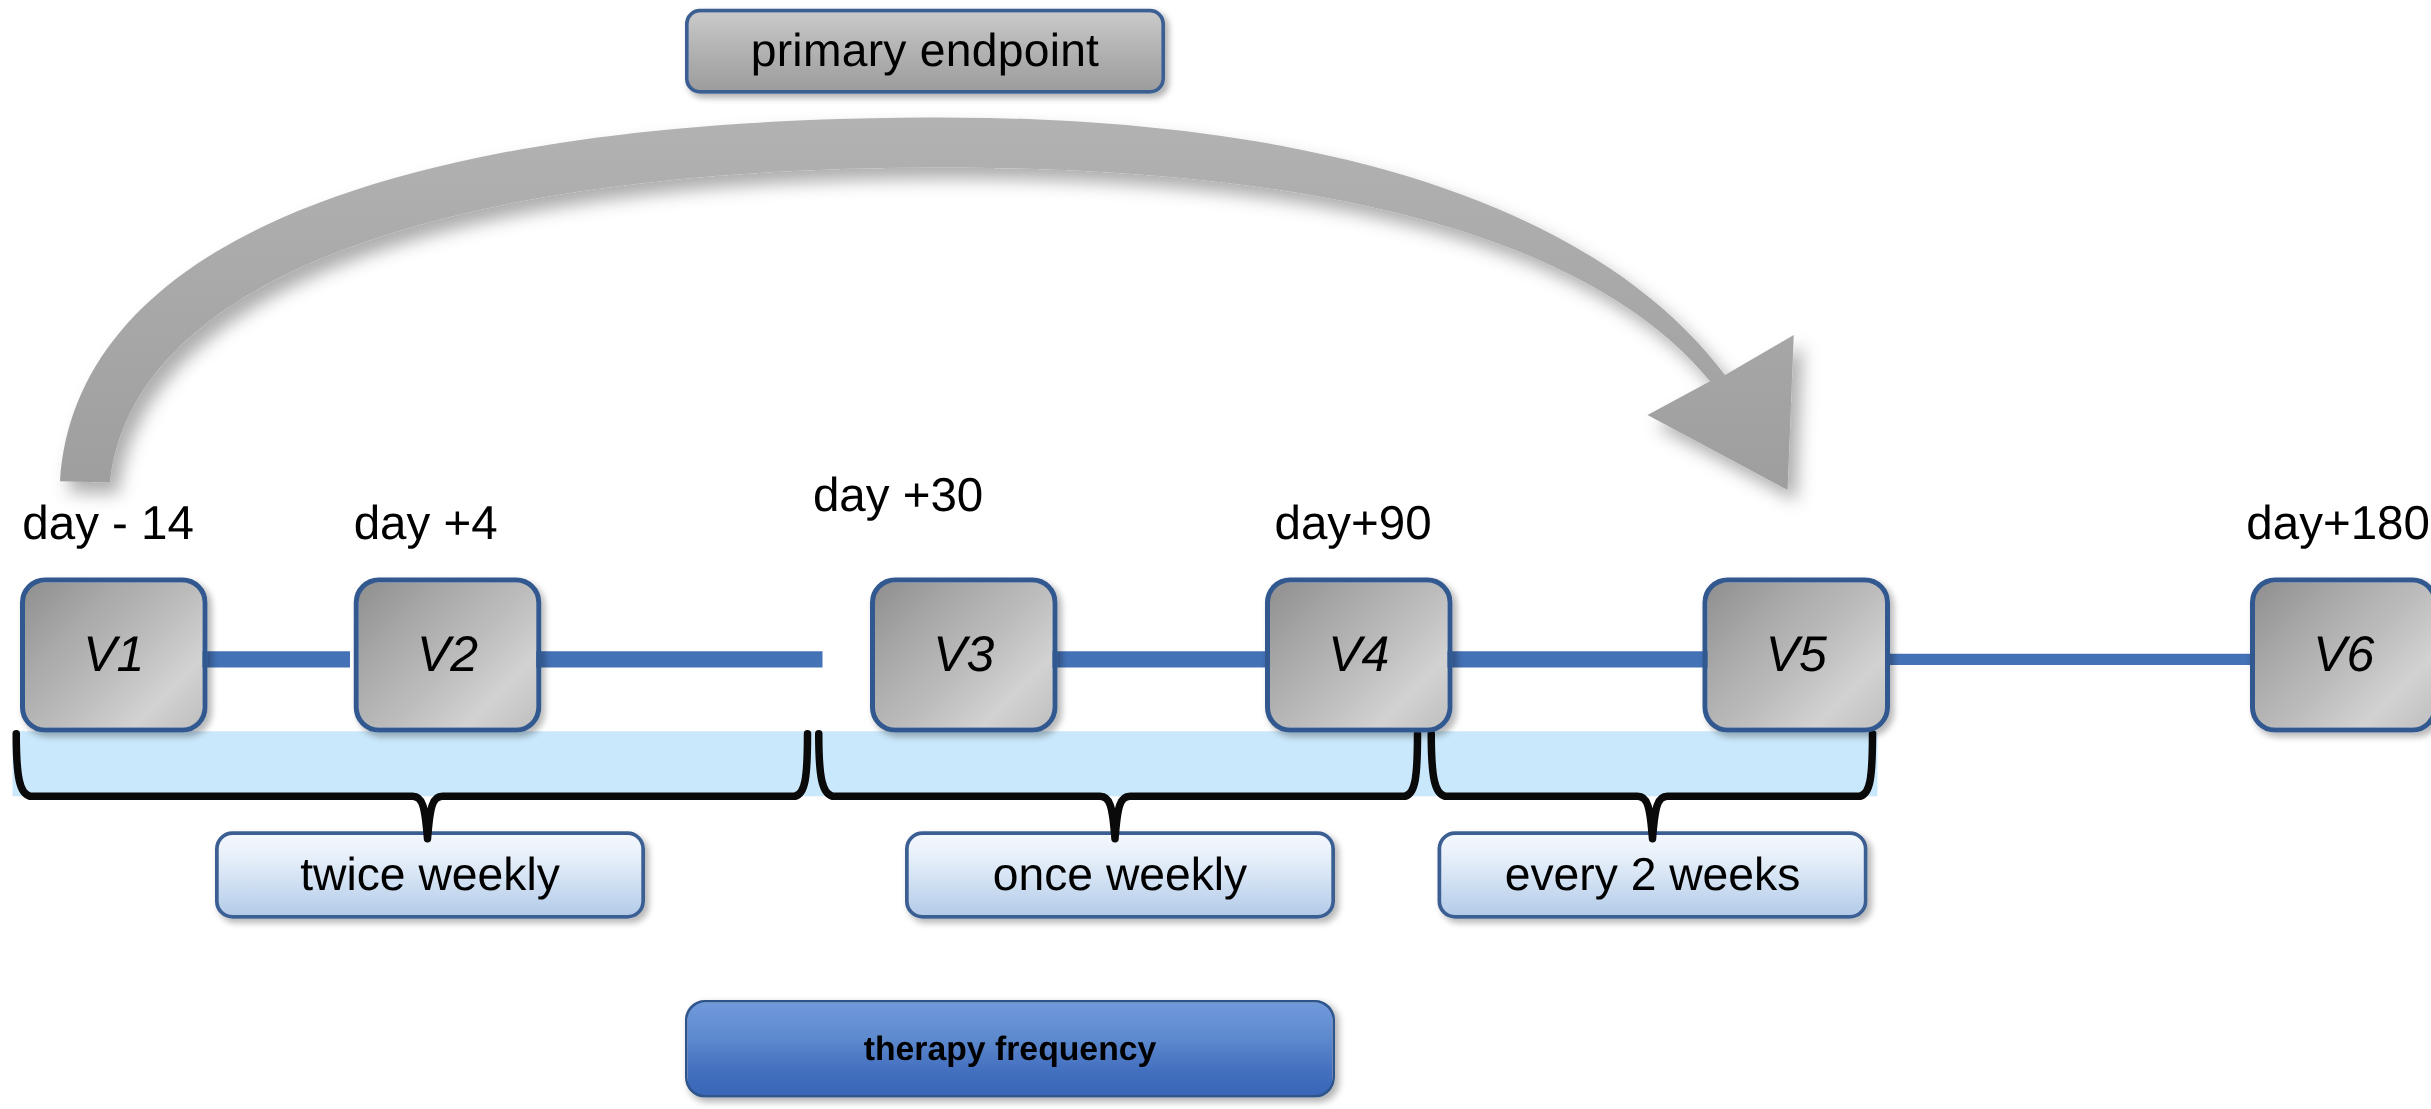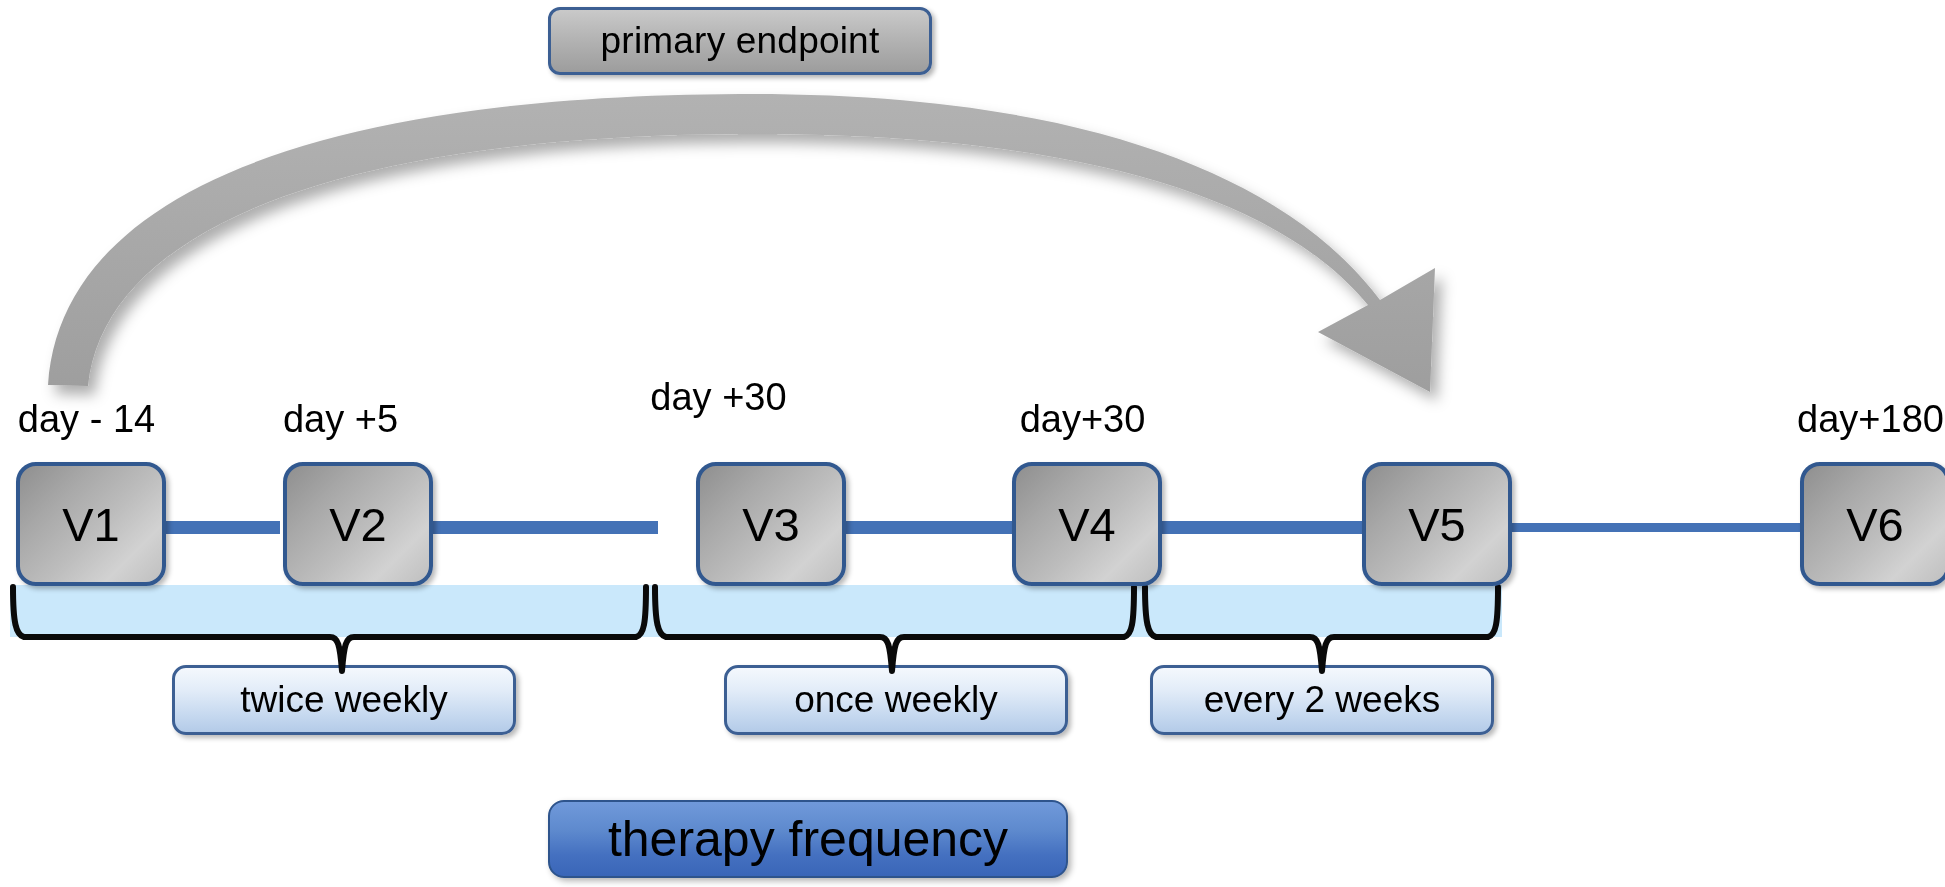--- a/index.html
+++ b/index.html
@@ -42,23 +42,24 @@
     position: absolute;
     width: 142px;
     height: 116px;
     border: 4px solid #31588f;
     border-radius: 20px;
     background: linear-gradient(135deg, #8f8f8f 0%, #a8a8a8 28%, #bdbdbd 55%, #d2d2d2 78%, #bfbfbf 100%);
     box-shadow: 3px 3px 5px rgba(0,0,0,0.28);
     display: flex;
     align-items: center;
     justify-content: center;
-    font-size: 47px;
+    font-size: 40px;
     color: #000000;
     z-index: 4;
+    font-style: italic;
   }
   .visit-label {
     position: absolute;
     font-size: 38px;
     color: #000000;
     white-space: nowrap;
     text-align: center;
   }
   .connector {
     position: absolute;
@@ -94,22 +95,23 @@
     position: absolute;
     display: flex;
     align-items: center;
     justify-content: center;
     border: 2px solid #2e548c;
     border-radius: 16px;
     background: linear-gradient(to bottom, #6e9ad8 0%, #5c88cd 35%, #43६fbf 60%, #3a66b8 100%);
     background: linear-gradient(to bottom, #7099da 0%, #5e8ace 38%, #4470c0 72%, #3a66b8 100%);
     color: #000000;
     box-shadow: 3px 3px 6px rgba(0,0,0,0.30);
-    font-size: 50px;
+    font-size: 27px;
     white-space: nowrap;
+    font-weight: bold;
   }
 
   .braces-svg { position: absolute; z-index: 3; pointer-events: none; }
 </style>
 </head>
 <body>
 
 <div id="canvas">
 
   <svg class="arrow-svg" width="1945" height="887">
@@ -142,27 +144,27 @@
 
   <div class="connector" style="left:150px;  top:521px; width:130px;"></div>
   <div class="connector" style="left:404px;  top:521px; width:254px;"></div>
   <div class="connector" style="left:782px;  top:521px; width:240px;"></div>
   <div class="connector" style="left:1146px; top:521px; width:226px;"></div>
   <div class="connector" style="left:1496px; top:521px; width:312px; height:9px; top:523px;"></div>
 
   <div class="visit-label" style="left:-6px;   top:398px; width:185px;">day - 14</div>
   <div class="visit-node" style="left:16px;   top:462px;">V1</div>
 
-  <div class="visit-label" style="left:248px;  top:398px; width:185px;">day +5</div>
+  <div class="visit-label" style="left:248px;  top:398px; width:185px;">day +4</div>
   <div class="visit-node" style="left:270px;  top:462px;margin-left:13px;">V2</div>
 
   <div class="visit-label" style="left:626px;  top:376px; width:185px;">day +30</div>
   <div class="visit-node" style="left:648px;  top:462px;margin-left:48px;">V3</div>
 
-  <div class="visit-label" style="left:990px;  top:398px; width:185px;">day+30</div>
+  <div class="visit-label" style="left:990px;  top:398px; width:185px;">day+90</div>
   <div class="visit-node" style="left:1012px; top:462px;">V4</div>
 
   <div class="visit-node" style="left:1362px; top:462px;">V5</div>
 
   <div class="visit-label" style="left:1778px; top:398px; width:185px;">day+180</div>
   <div class="visit-node" style="left:1800px; top:462px;">V6</div>
 
   <svg class="braces-svg" style="left:0px; top:575px;" width="1560" height="120">
     <g fill="none" stroke="#0a0a0a" stroke-width="6" stroke-linecap="round" stroke-linejoin="round">
 

